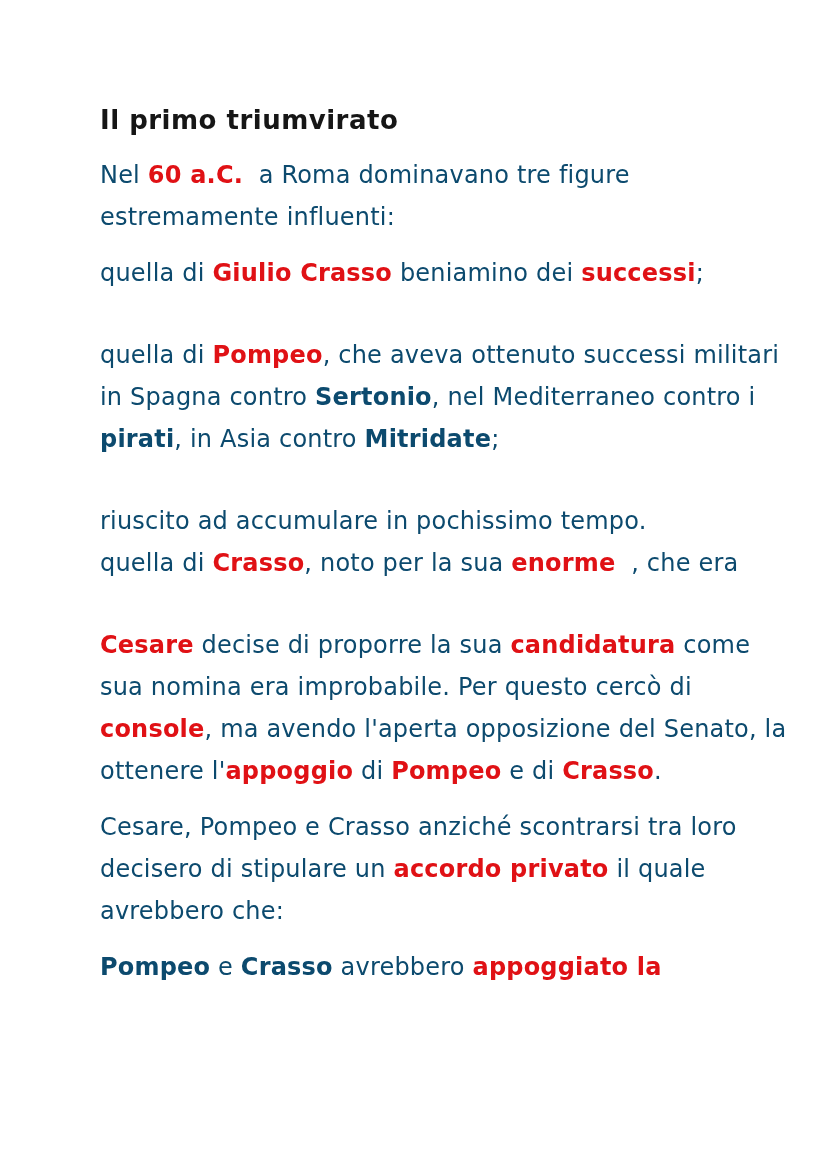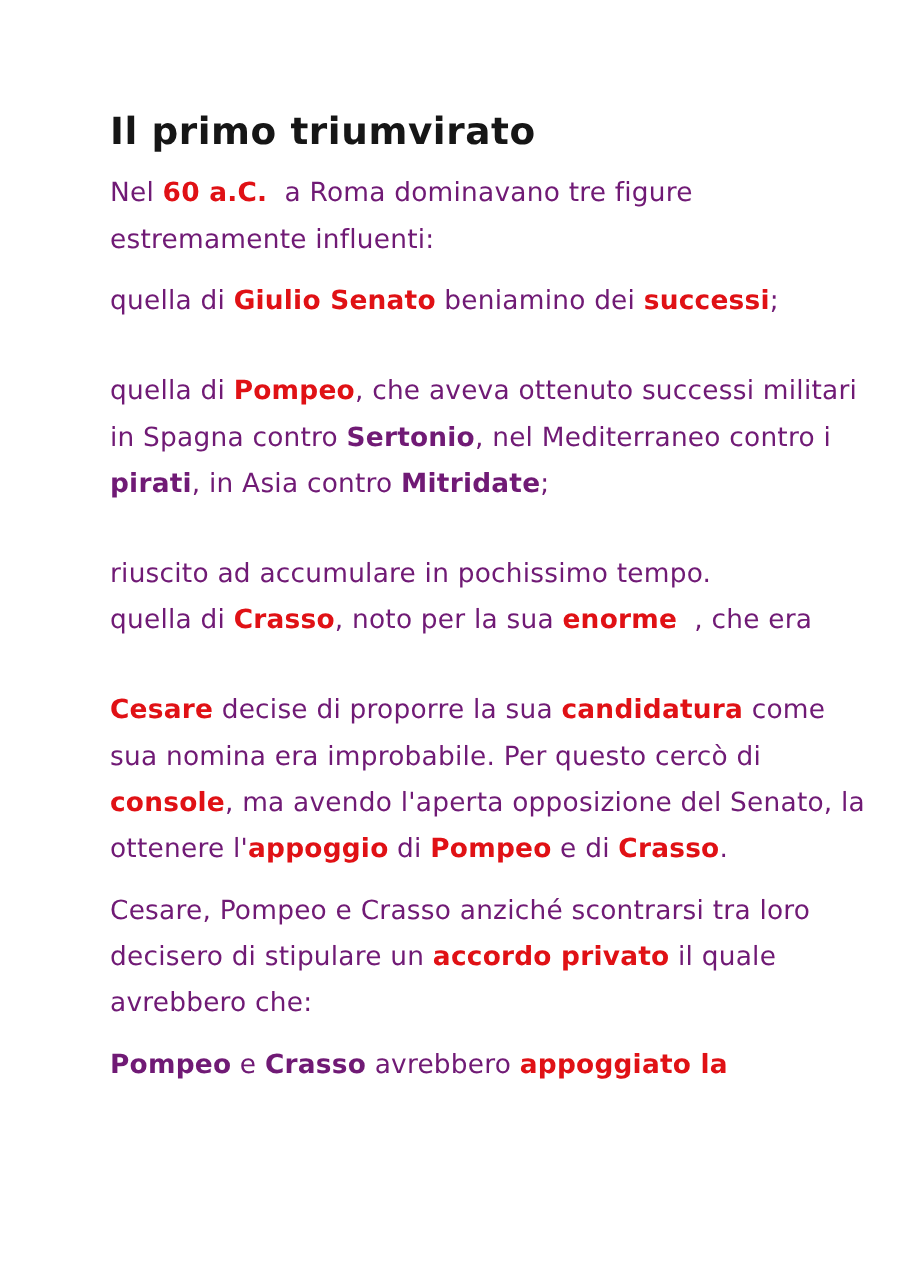--- a/index.html
+++ b/index.html
@@ -15,56 +15,56 @@
     overflow: hidden;
   }
   .page {
     box-sizing: border-box;
     width: 828px;
     height: 1169px;
     padding: 100px 60px 40px 100px;
     background: #ffffff;
   }
   .doc-title {
-    font-size: 34px;
+    font-size: 26px;
     font-weight: bold;
     letter-spacing: 0.5px;
     margin: 0 0 0 0;
     line-height: 40px;
     white-space: pre;
   }
   .para {
     margin: 14px 0 0 0;
     font-size: 24px;
     letter-spacing: 0.2px;
   }
   .para.gap-large {
     margin-top: 40px;
   }
   .line {
     display: block;
     line-height: 42px;
     white-space: pre;
   }
-  .seg { font-weight: normal; color: #701a75; }
+  .seg { font-weight: normal; color: #0c4a6e; }
   .seg.bold { font-weight: bold; }
   .seg.red { font-weight: bold; color: var(--accent-red, #e01115); }
 </style>
 </head>
 <body>
 
 <div class="page">
   <h1 class="doc-title">Il primo triumvirato</h1>
   <div>
       <p class="para">
         <span class="line"><span class="seg">Nel </span><span class="seg red">60 a.C.</span><span class="seg">  a Roma dominavano tre figure</span></span>
         <span class="line"><span class="seg">estremamente influenti:</span></span>
       </p>
       <p class="para">
-        <span class="line"><span class="seg">quella di </span><span class="seg red">Giulio Senato</span><span class="seg"> beniamino dei </span><span class="seg red">successi</span><span class="seg">;</span></span>
+        <span class="line"><span class="seg">quella di </span><span class="seg red">Giulio Crasso</span><span class="seg"> beniamino dei </span><span class="seg red">successi</span><span class="seg">;</span></span>
       </p>
       <p class="para gap-large">
         <span class="line"><span class="seg">quella di </span><span class="seg red">Pompeo</span><span class="seg">, che aveva ottenuto successi militari</span></span>
         <span class="line"><span class="seg">in Spagna contro </span><span class="seg bold">Sertonio</span><span class="seg">, nel Mediterraneo contro i</span></span>
         <span class="line"><span class="seg bold">pirati</span><span class="seg">, in Asia contro </span><span class="seg bold">Mitridate</span><span class="seg">;</span></span>
       </p>
       <p class="para gap-large">
         <span class="line"><span class="seg">riuscito ad accumulare in pochissimo tempo.</span></span>
         <span class="line"><span class="seg">quella di </span><span class="seg red">Crasso</span><span class="seg">, noto per la sua </span><span class="seg red">enorme</span><span class="seg">  , che era</span></span>
       </p>

